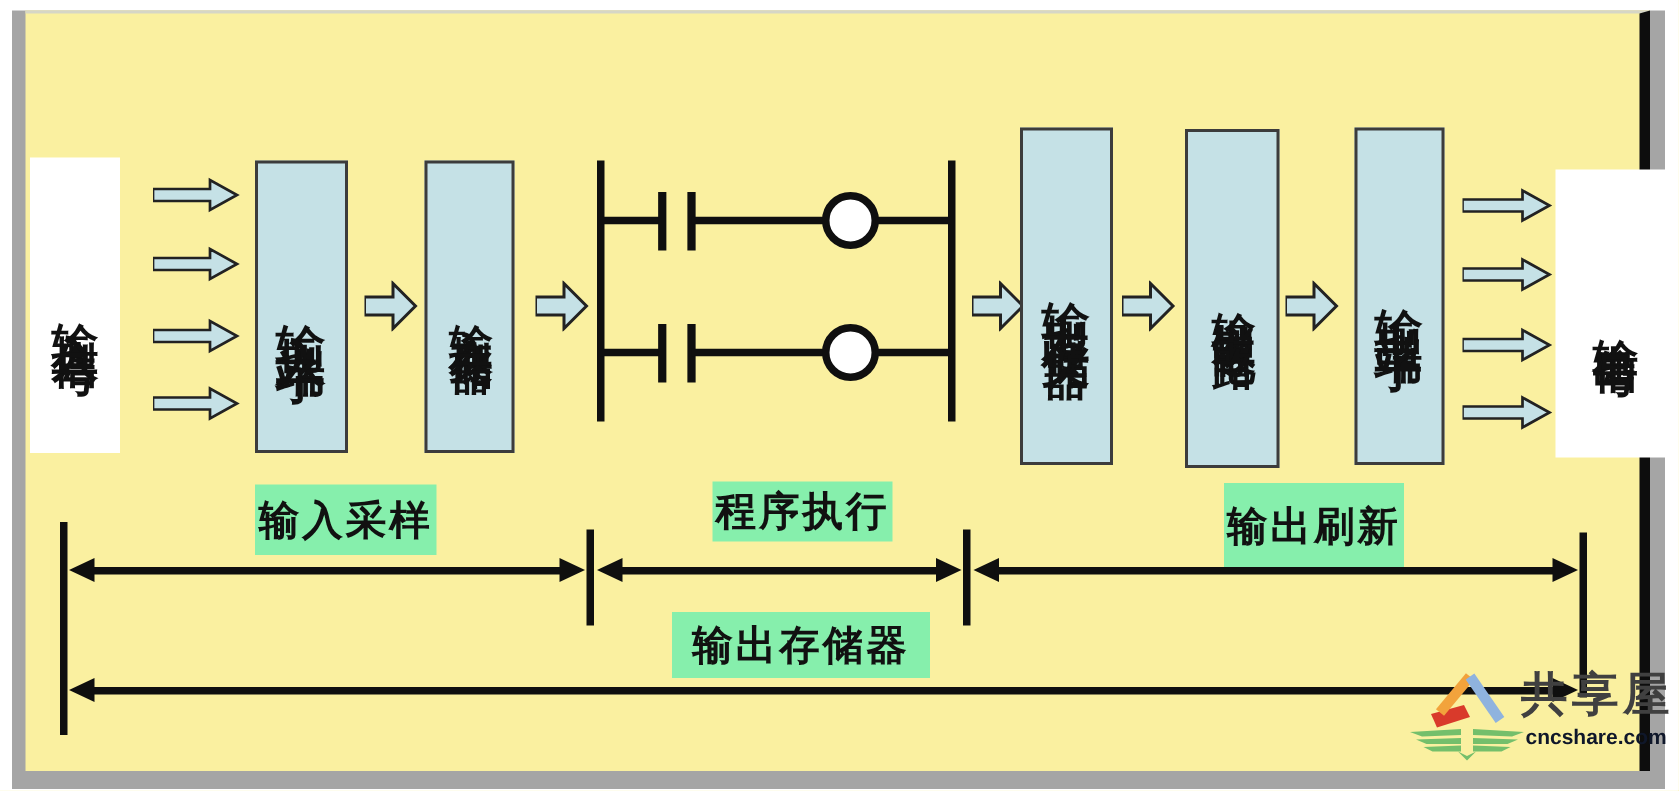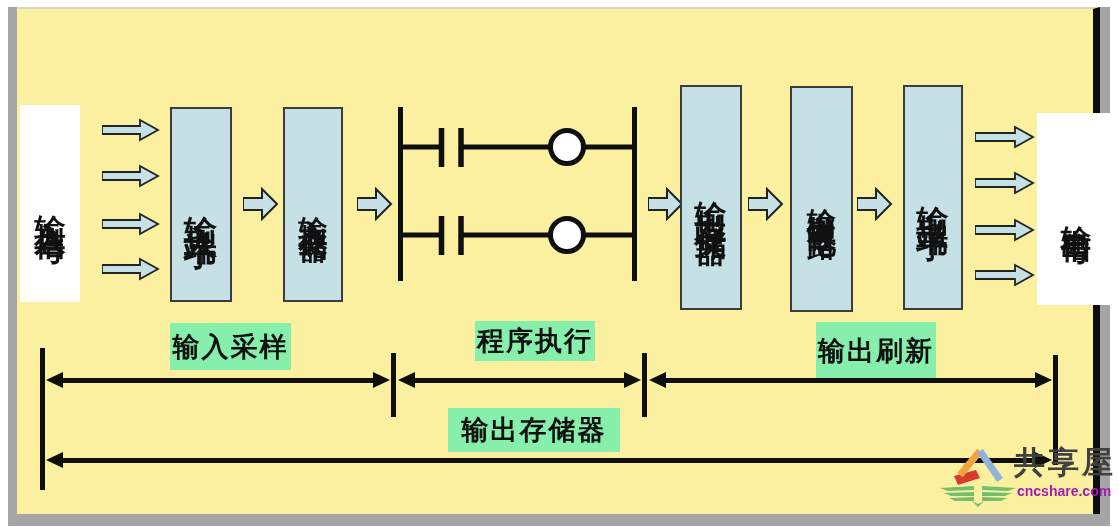--- a/index.html
+++ b/index.html
@@ -28,21 +28,21 @@
     font-weight:bold;font-size:27px;letter-spacing:2px;}
   
   .tick{position:absolute;width:5px;background:#0f0f0f;}
   .mline{position:absolute;height:5px;background:#0f0f0f;}
   .ah{position:absolute;width:0;height:0;border-top:8px solid transparent;border-bottom:8px solid transparent;}
   .ah-l{border-right:17px solid #0f0f0f;}
   .ah-r{border-left:17px solid #0f0f0f;}
   .arrow-svg{position:absolute;display:block;}
   
   .wm-brand{position:absolute;left:1014px;top:442px;font-size:31px;font-weight:bold;color:#404040;letter-spacing:3px;}
-  .wm-site{position:absolute;left:1017px;top:483px;font-size:14px;font-weight:bold;color:#a21caf;}
+  .wm-site{position:absolute;left:1017px;top:483px;font-size:14px;font-weight:bold;color:#0f172a;}
 </style>
 </head>
 <body>
 
 <div id="stage">
 
   <div class="slide-outer">
     <div class="slide-inner"></div>
   </div>
 

